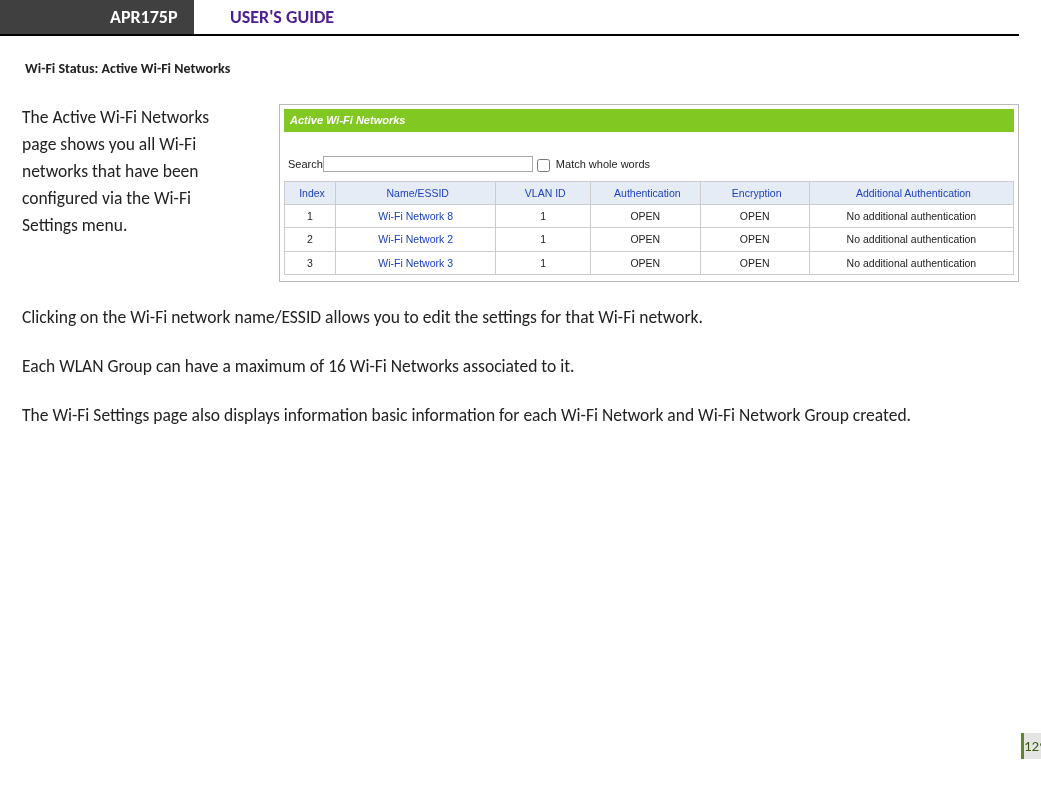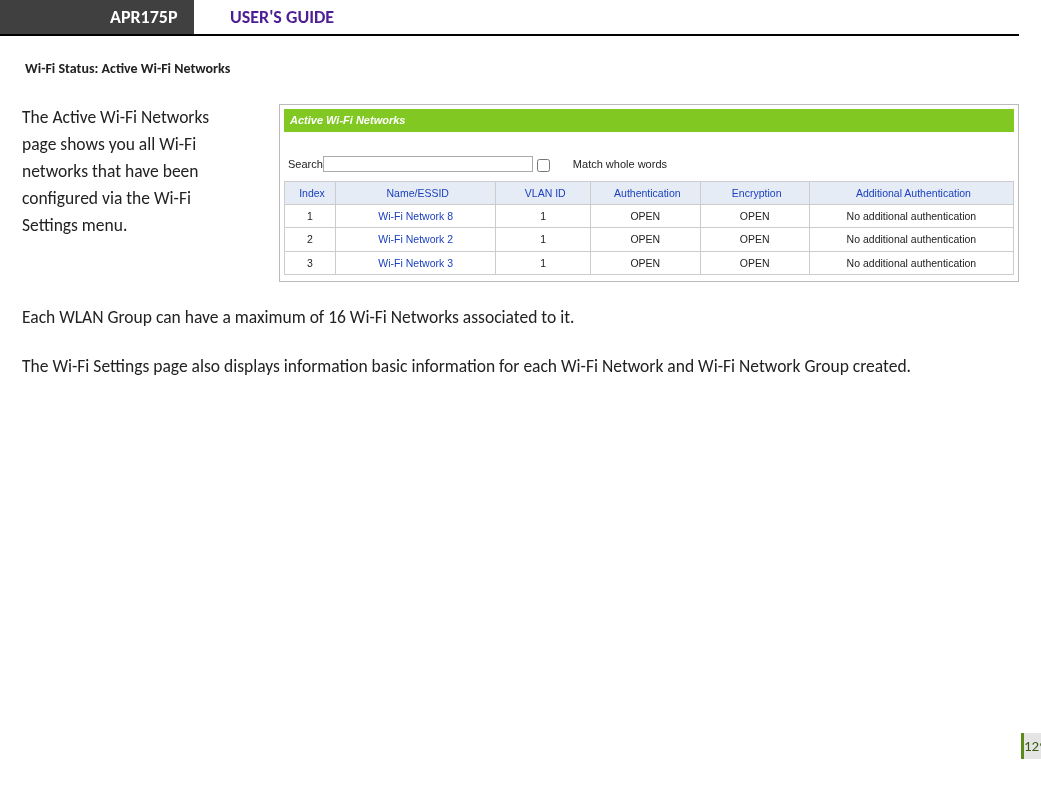--- a/index.html
+++ b/index.html
@@ -90,21 +90,21 @@
     font-size: 11px;
     color: #222;
   }
   .panel-search-row input[type="text"] {
     border: 1px solid #aaa;
     height: 16px;
     width: 210px;
     font-size: 11px;
     padding: 0 2px;
   }
-  .panel-search-row label { margin-left: 20px; }
+  .panel-search-row label { margin-left: 3px; }
   .net-table {
     width: 100%;
     border-collapse: collapse;
     font-size: 10.5px;
     table-layout: fixed;
   }
   .net-table th, .net-table td {
     border: 1px solid #ccc;
     padding: 3px 4px;
     text-align: center;
@@ -210,20 +210,21 @@
               <td>1</td>
               <td>OPEN</td>
               <td>OPEN</td>
               <td>No additional authentication</td>
             </tr>
           </tbody>
         </table>
       </div>
     </div>
 
+    <p class="para">Clicking on the Wi-Fi network name/ESSID allows you to edit the settings for that Wi-Fi network.</p>
     <p class="para">Each WLAN Group can have a maximum of 16 Wi-Fi Networks associated to it.</p>
     <p class="para">The Wi-Fi Settings page also displays information basic information for each Wi-Fi Network and Wi-Fi Network Group created.</p>
 
   </div>
 
   <div class="pagenum">129</div>
 
 </div>
 
 </body></html>

